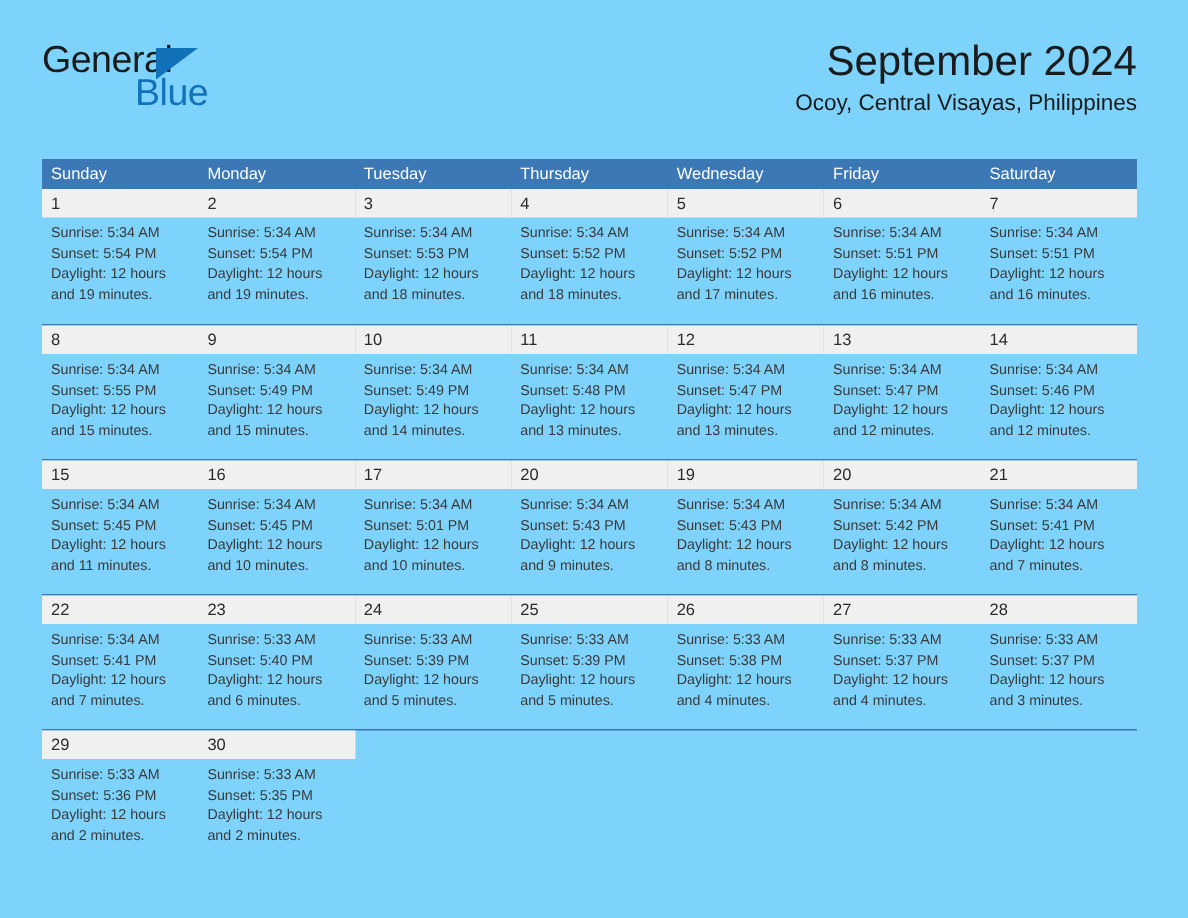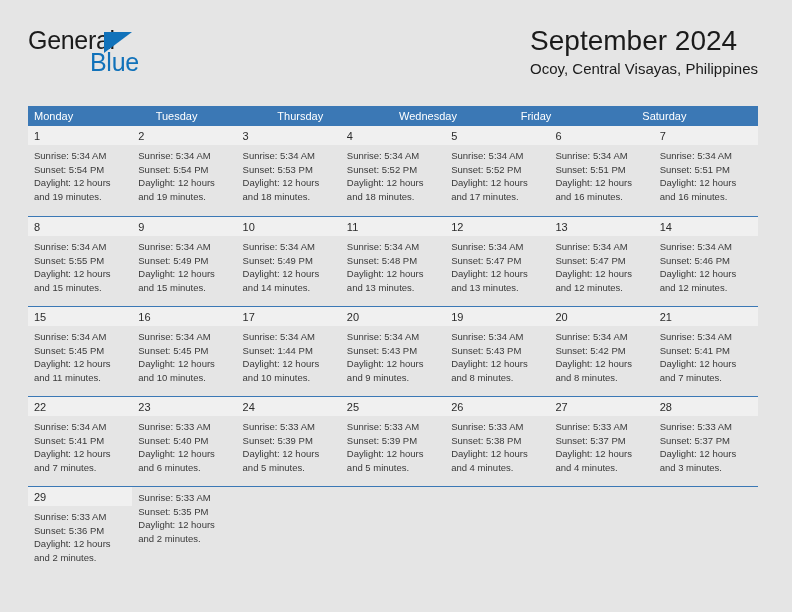--- a/index.html
+++ b/index.html
@@ -7,21 +7,21 @@
     margin: 0; padding: 0;
     width: 792px; height: 612px;
     background: #ffffff;
     font-family: "Liberation Sans", sans-serif;
     -webkit-font-smoothing: antialiased;
   }
   #page {
     position: relative;
     width: 792px;
     height: 612px;
-    background: #e5e5e5;
+    background: #7dd3fc;
     overflow: hidden;
   }
 
   
   .top {
     position: absolute;
     left: 28px;
     top: 26px;
     right: 34px;
     height: 72px;
@@ -56,21 +56,21 @@
     color: #1172ba;
     line-height: 1;
     letter-spacing: -0.3px;
     font-weight: 400;
     text-align: right;
   }
   .title-wrap {
     position: absolute;
     right: 0;
     top: 0;
-    text-align: left;
+    text-align: right;
   }
   .cal-title {
     font-size: 28px;
     color: #1b1b1b;
     line-height: 1.1;
     white-space: nowrap;
     font-weight: 400;
   }
   .cal-subtitle {
     margin-top: 4px;
@@ -151,20 +151,21 @@
 
     <div class="title-wrap">
       <div class="cal-title">September 2024</div>
       <div class="cal-subtitle">Ocoy, Central Visayas, Philippines</div>
     </div>
 
   </div>
 
   <div class="calendar">
     <div class="dow-row">
+        <div class="dow">Sunday</div>
         <div class="dow">Monday</div>
         <div class="dow">Tuesday</div>
         <div class="dow">Thursday</div>
         <div class="dow">Wednesday</div>
         <div class="dow">Friday</div>
         <div class="dow">Saturday</div>
       </div>
     <div id="weeks">
         <div class="week first">
           <div class="cell">
@@ -312,21 +313,21 @@
               <div class="line">Sunrise: 5:34 AM</div>
               <div class="line">Sunset: 5:45 PM</div>
               <div class="line">Daylight: 12 hours</div>
               <div class="line">and 10 minutes.</div>
             </div>
           </div>
           <div class="cell">
             <div class="daynum-band"><span class="daynum">17</span></div>
             <div class="cell-body">
               <div class="line">Sunrise: 5:34 AM</div>
-              <div class="line">Sunset: 1:44 PM</div>
+              <div class="line">Sunset: 5:01 PM</div>
               <div class="line">Daylight: 12 hours</div>
               <div class="line">and 10 minutes.</div>
             </div>
           </div>
           <div class="cell">
             <div class="daynum-band"><span class="daynum">20</span></div>
             <div class="cell-body">
               <div class="line">Sunrise: 5:34 AM</div>
               <div class="line">Sunset: 5:43 PM</div>
               <div class="line">Daylight: 12 hours</div>
@@ -430,20 +431,21 @@
           <div class="cell">
             <div class="daynum-band"><span class="daynum">29</span></div>
             <div class="cell-body">
               <div class="line">Sunrise: 5:33 AM</div>
               <div class="line">Sunset: 5:36 PM</div>
               <div class="line">Daylight: 12 hours</div>
               <div class="line">and 2 minutes.</div>
             </div>
           </div>
           <div class="cell">
+            <div class="daynum-band"><span class="daynum">30</span></div>
             <div class="cell-body">
               <div class="line">Sunrise: 5:33 AM</div>
               <div class="line">Sunset: 5:35 PM</div>
               <div class="line">Daylight: 12 hours</div>
               <div class="line">and 2 minutes.</div>
             </div>
           </div>
           <div class="cell empty">
             <div class="daynum-band"><span class="daynum"></span></div>
             <div class="cell-body">

